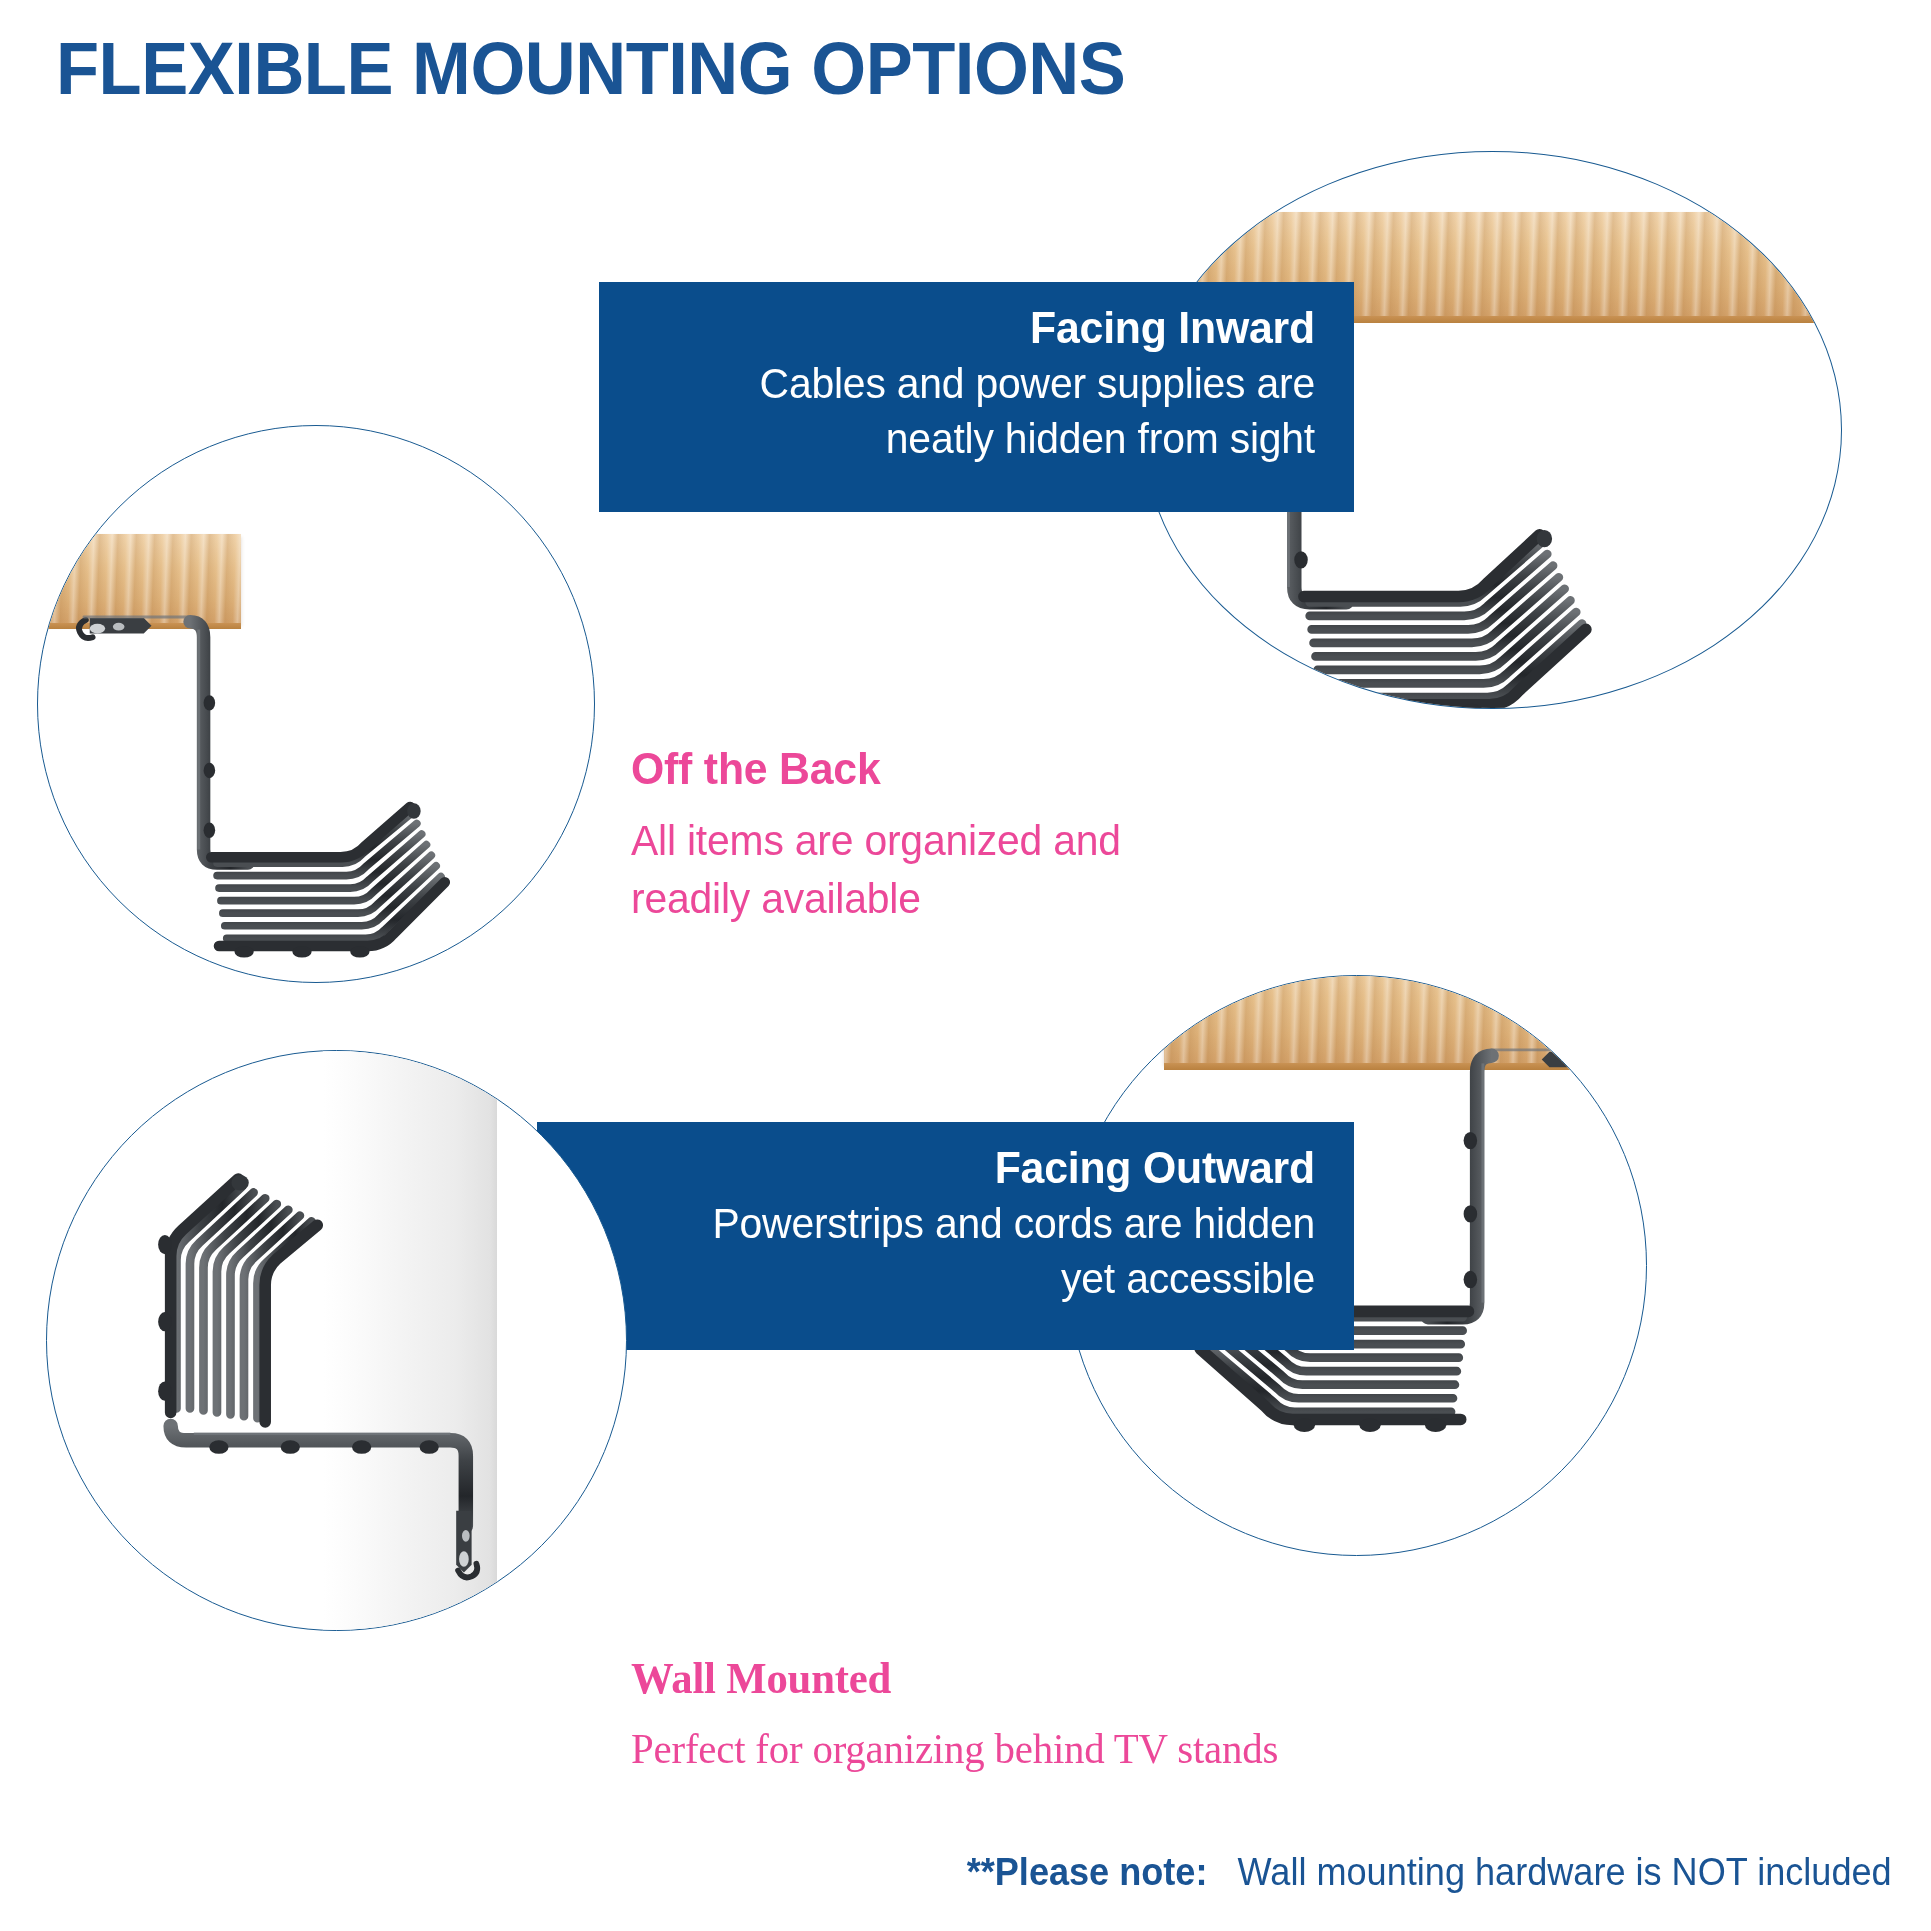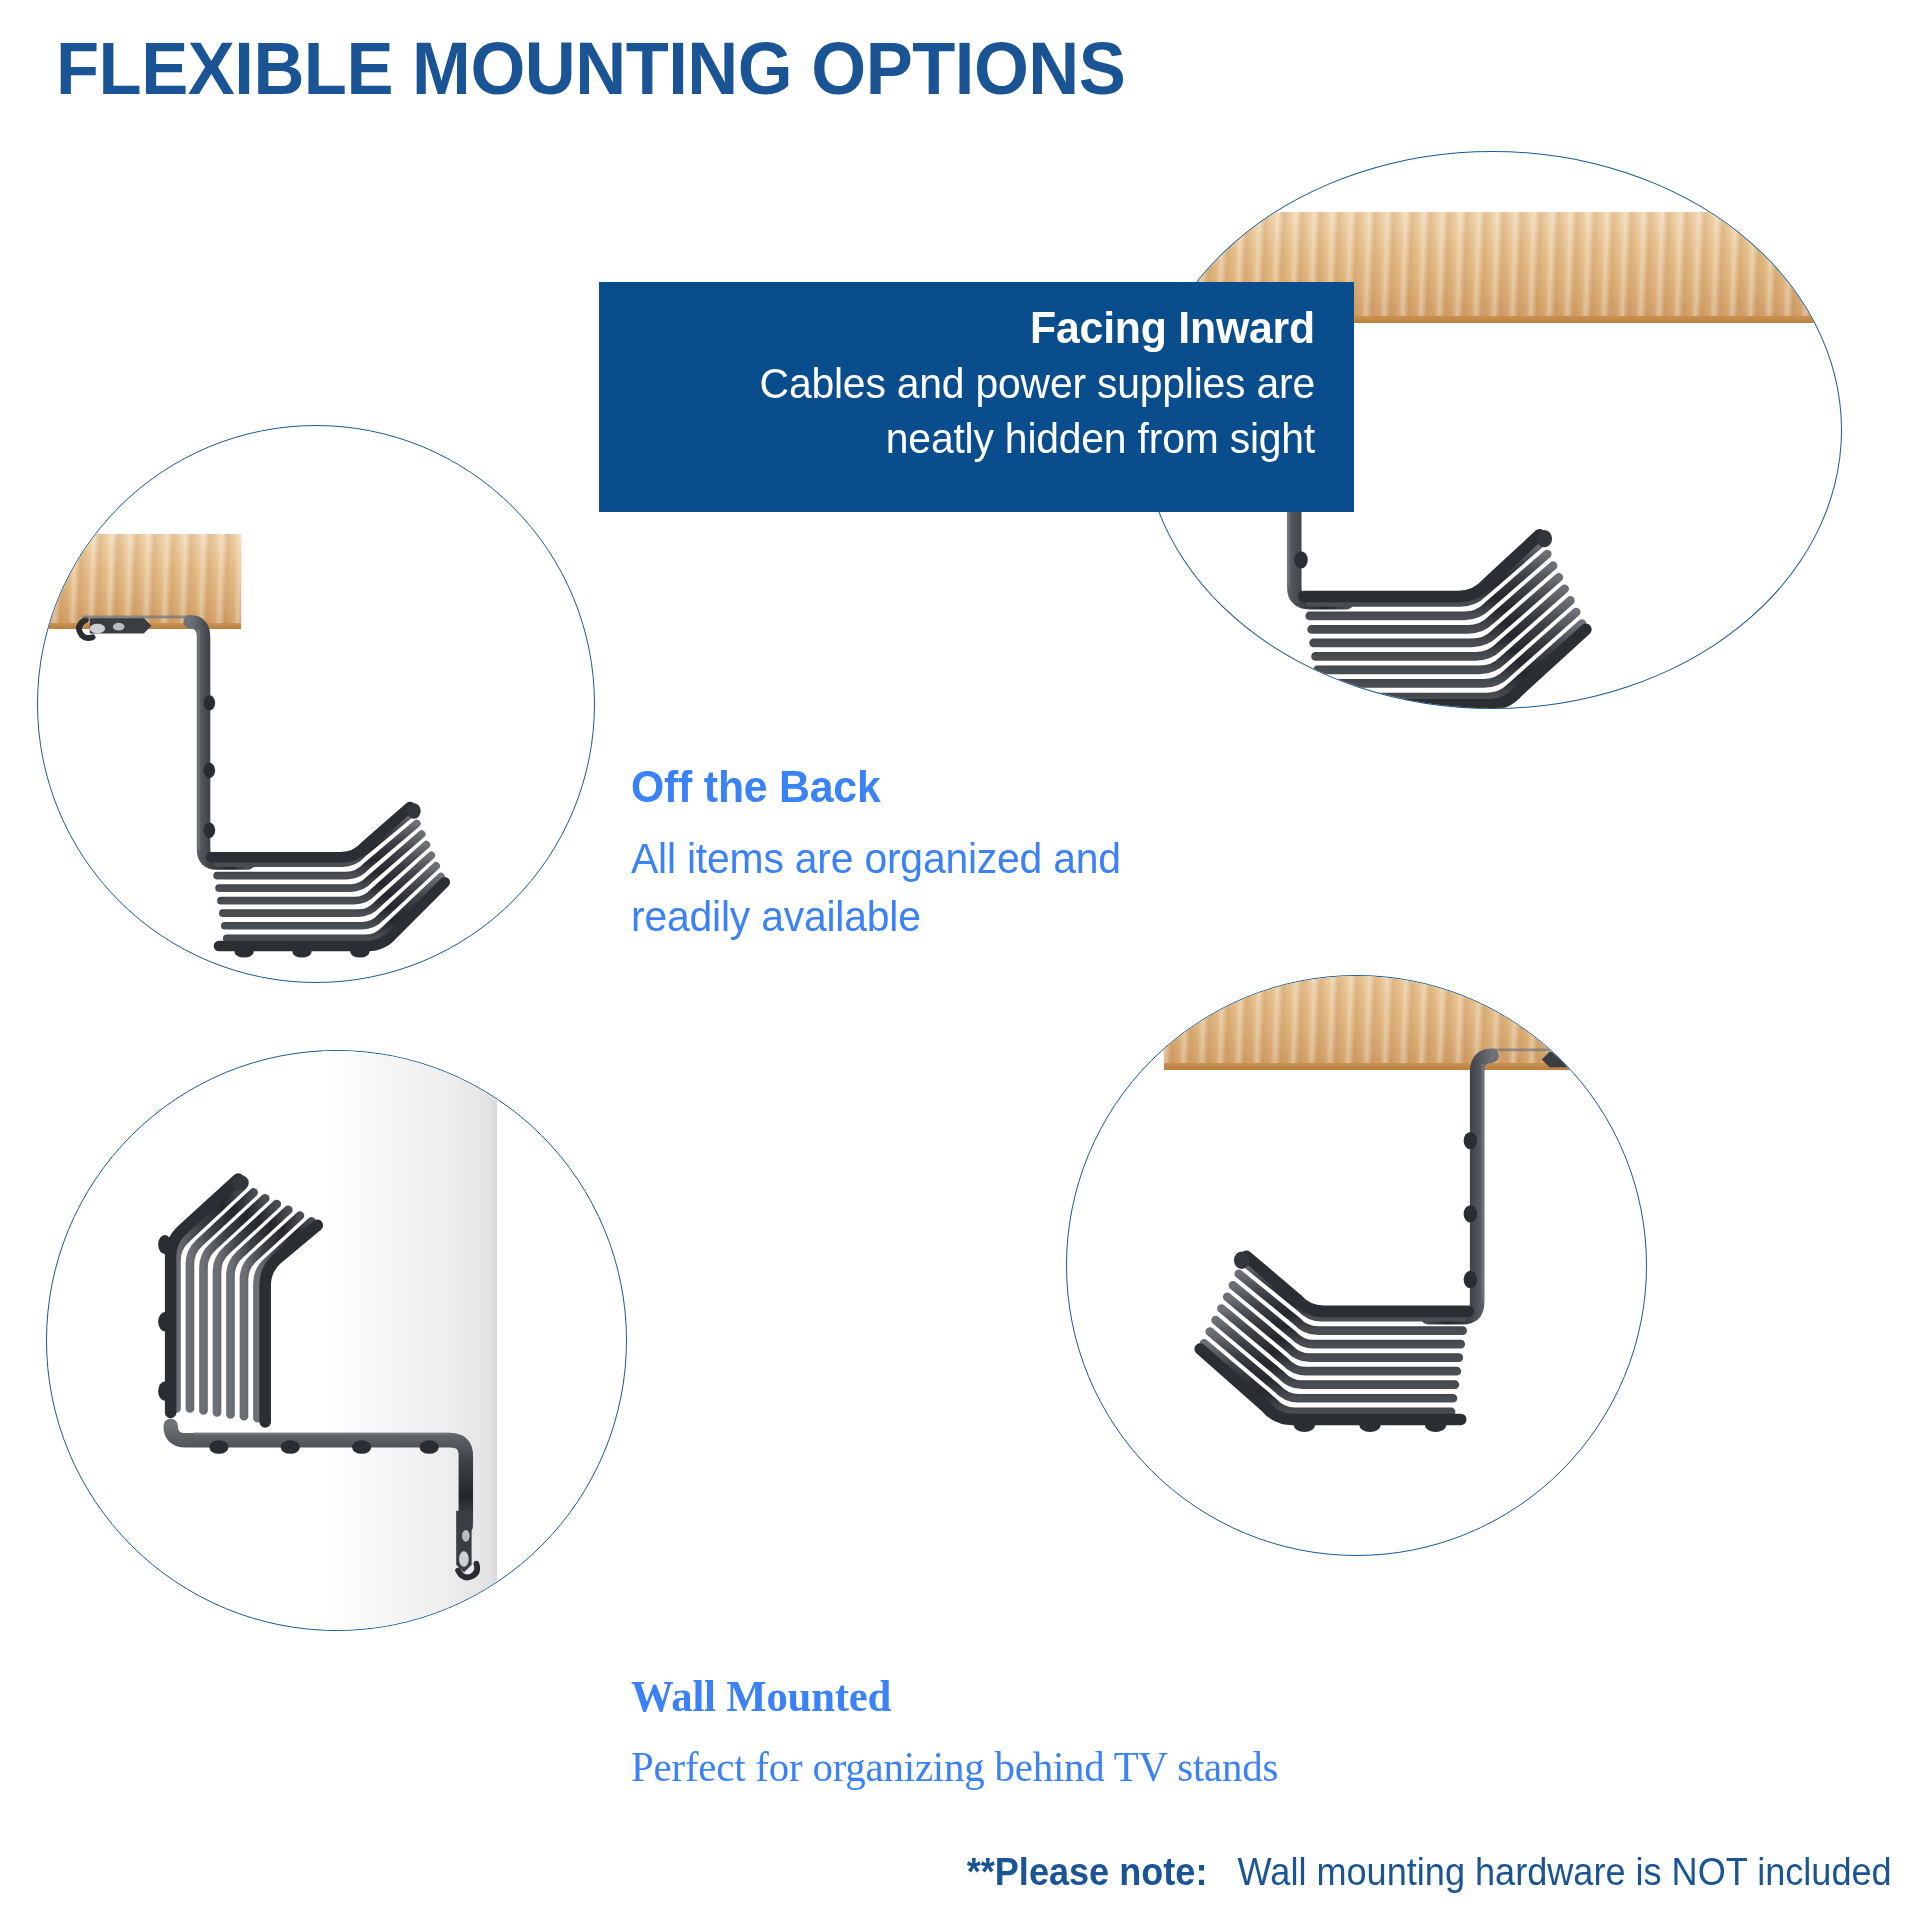--- a/index.html
+++ b/index.html
@@ -84,21 +84,21 @@
     font-weight:300;
     line-height:1.28;
     letter-spacing:-0.2px;
     transform:scaleX(0.95);
     transform-origin:right center;
   }
   .callout-inward  { left:599px; top:282px;  width:755px; height:230px; }
   .callout-outward { left:537px; top:1122px; width:817px; height:228px; }
 
   
-  .textblock{position:absolute;color:#3b82f6;text-align:left;margin-top:18px;}
+  .textblock{position:absolute;color:#ec4899;text-align:left;}
   .textblock .t-head{
     font-size:45px;
     font-weight:bold;
     line-height:1.2;
     letter-spacing:-0.2px;
     transform:scaleX(0.95);
     transform-origin:left center;
     margin-bottom:15.4px;
   }
   .textblock .t-body{
@@ -325,20 +325,25 @@
         <ellipse cx="286" cy="403" rx="11" ry="7" fill="#2a2d31"></ellipse>
         <ellipse cx="354" cy="403" rx="11" ry="7" fill="#2a2d31"></ellipse>
         <ellipse cx="182" cy="108" rx="7" ry="9" fill="#2a2d31"></ellipse>
         <ellipse cx="182" cy="184" rx="7" ry="9" fill="#2a2d31"></ellipse>
         <ellipse cx="182" cy="252" rx="7" ry="9" fill="#2a2d31"></ellipse>
         <ellipse cx="419" cy="232" rx="8" ry="9" fill="#33373b"></ellipse>
       </svg>
     </div>
   </div>
 
+  <div class="callout callout-outward">
+    <div class="c-head">Facing Outward</div>
+    <div class="c-body">Powerstrips and cords are hidden</div>
+    <div class="c-body">yet accessible</div>
+  </div>
 
   <div class="photo-circle circle-wall">
 
     <div class="wall-surface" style="left:276px; top:0px; width:174px; height:581px;"></div>
 
     <div class="tray" style="left:60px; top:39px;">
       <svg width="463" height="502" viewBox="0 0 480 520">
         <defs>
           <linearGradient id="rodWall" x1="0" y1="0" x2="1" y2="0">
             <stop offset="0%" stop-color="#6d7175"></stop>

